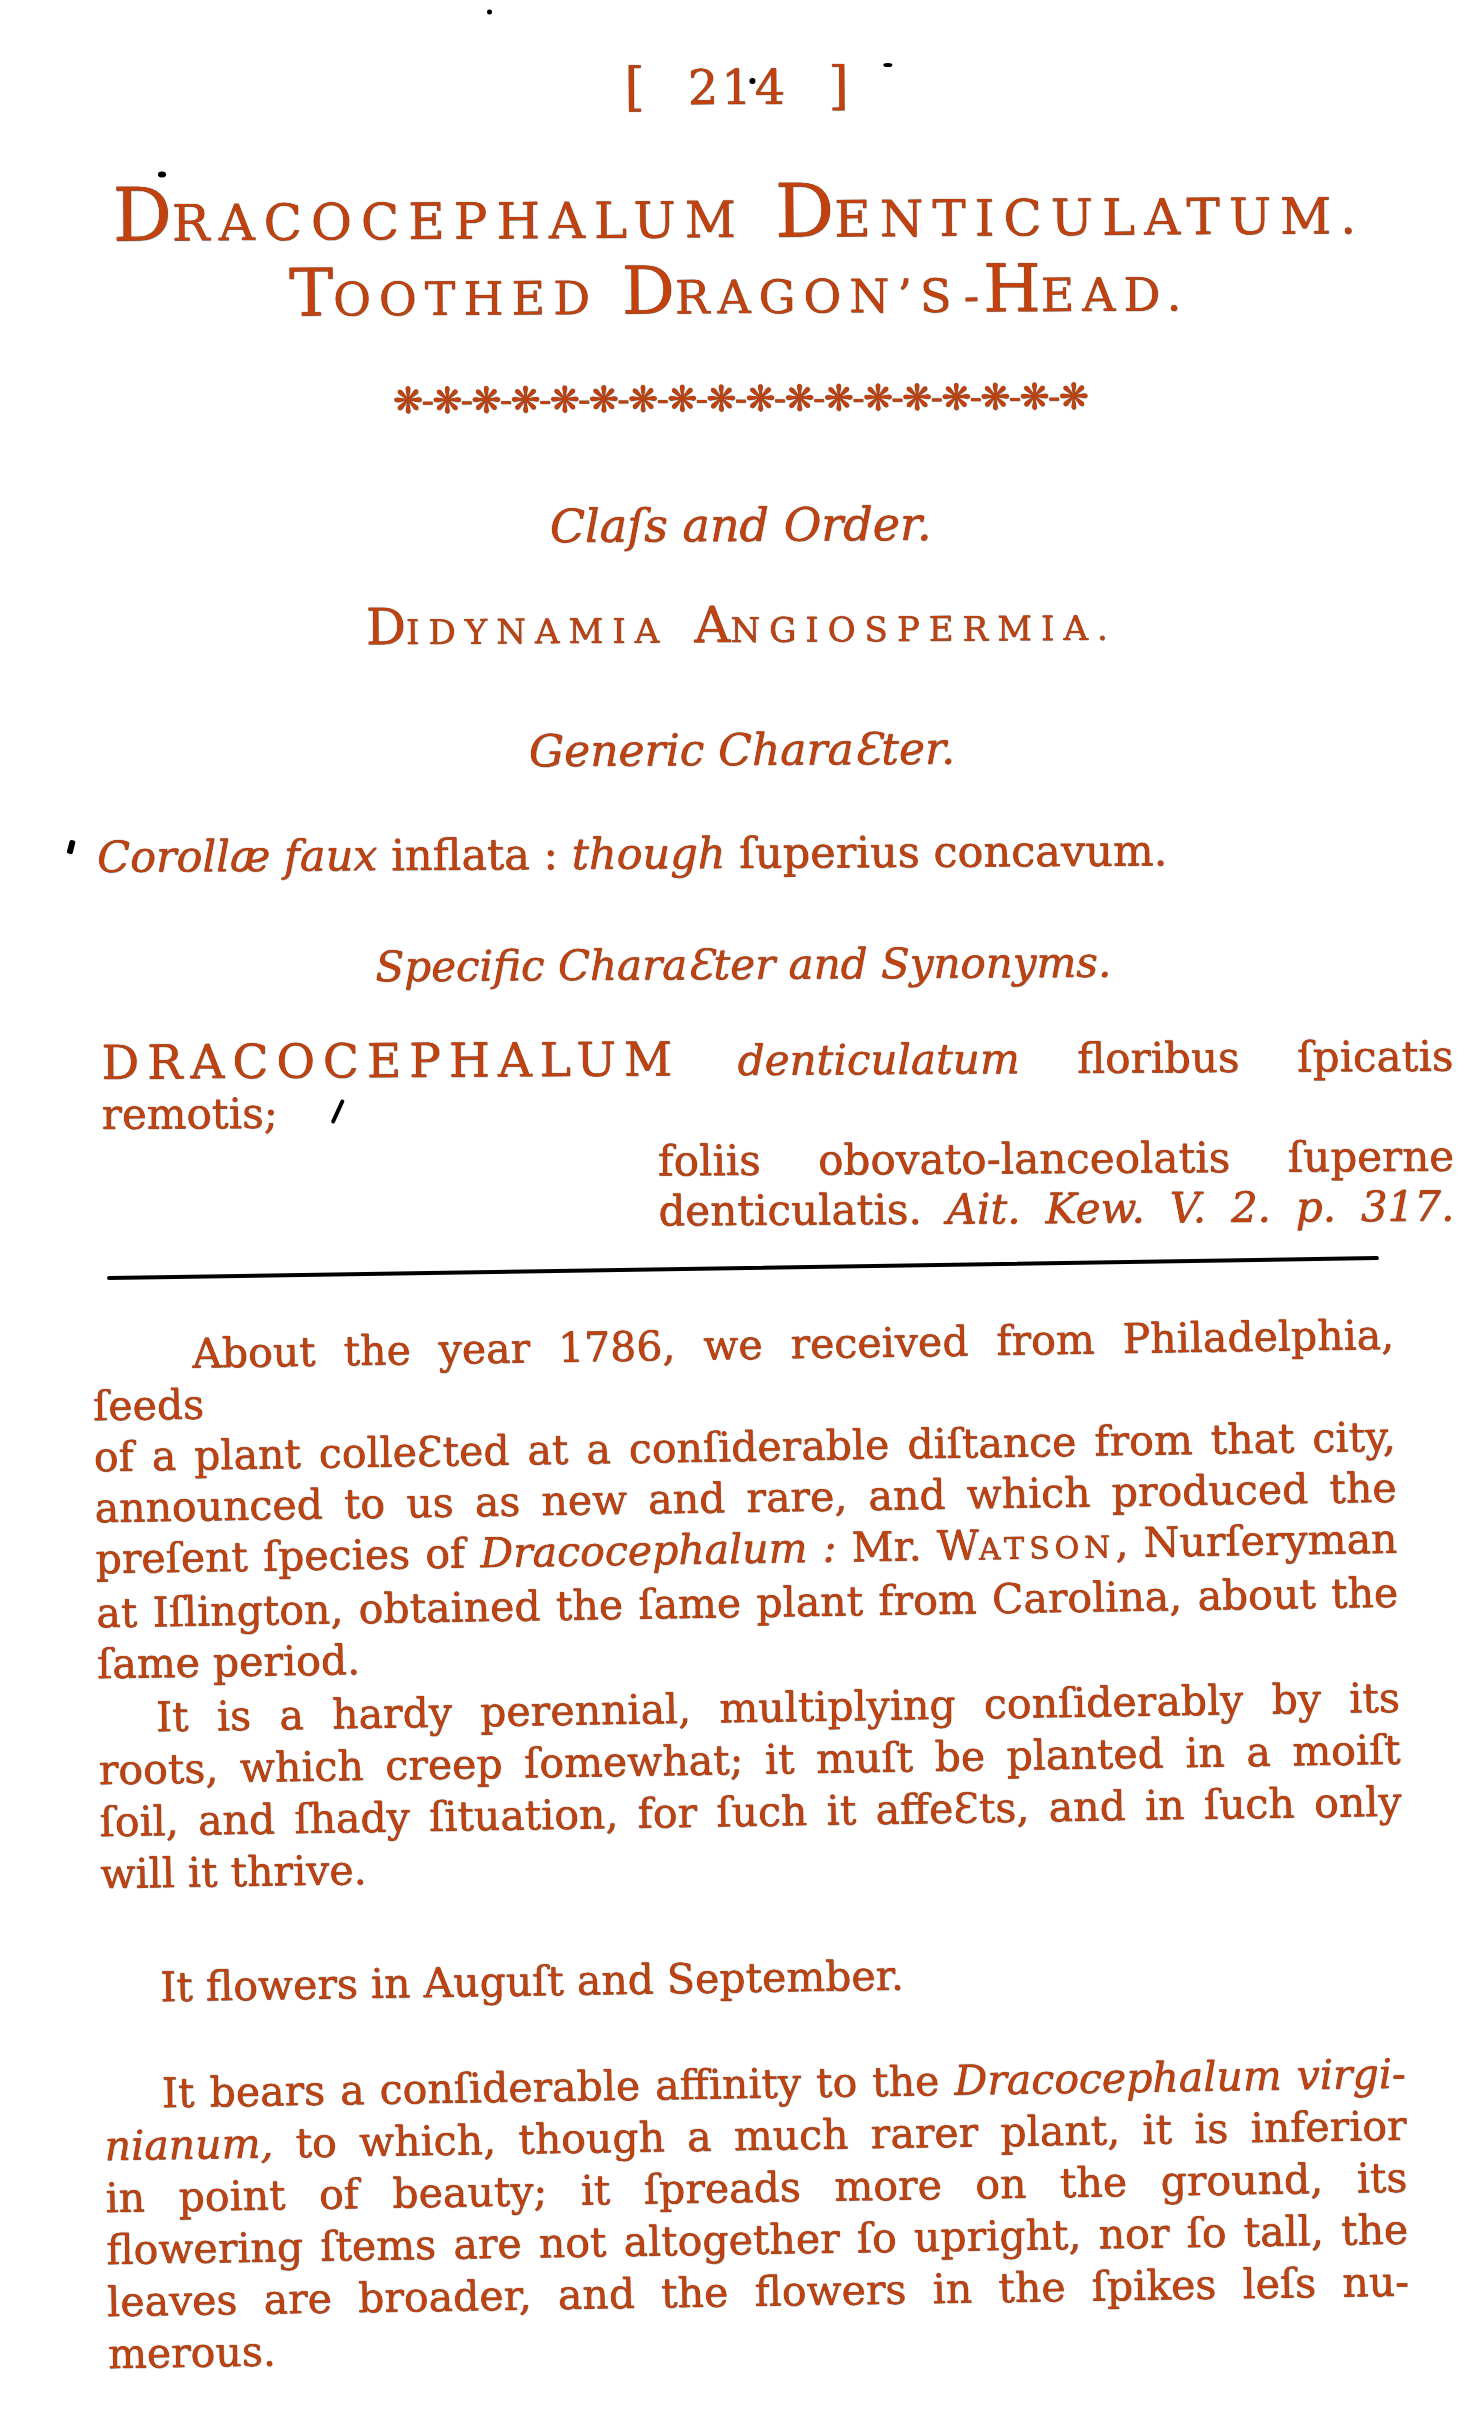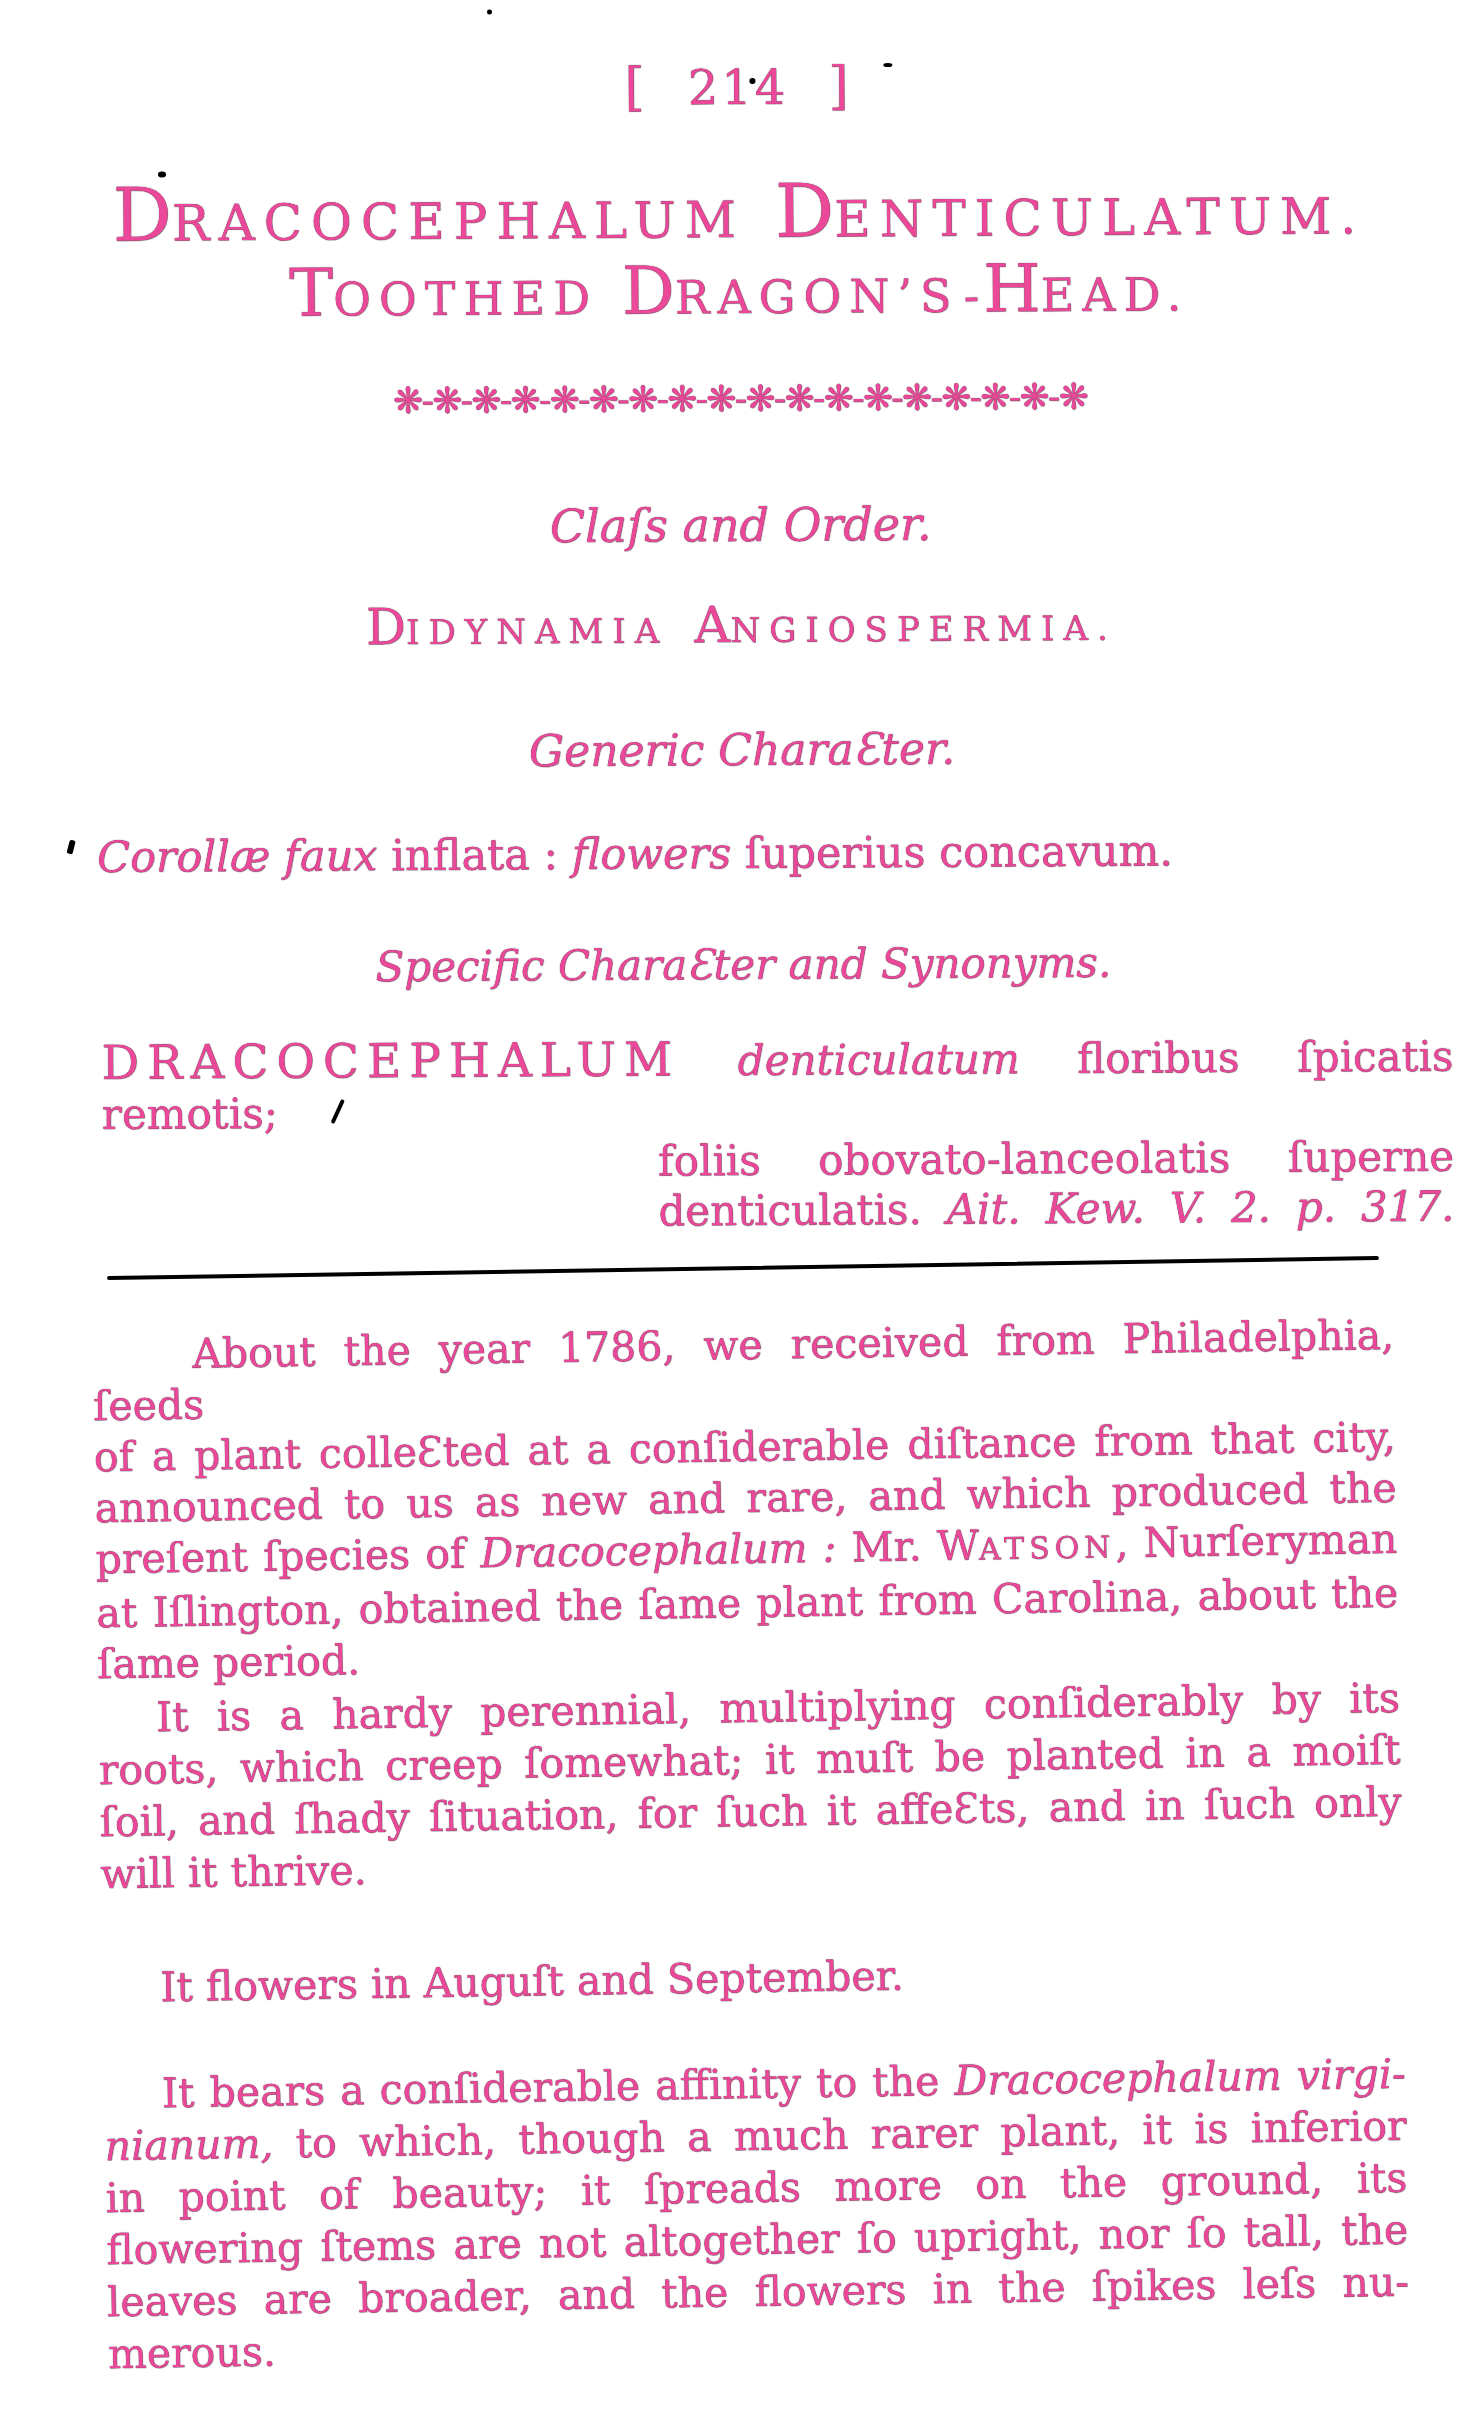--- a/index.html
+++ b/index.html
@@ -1,20 +1,20 @@
 <!DOCTYPE html>
 <html><head>
 <meta charset="utf-8">
 <style>
   html,body{margin:0;padding:0;background:#e8e8e8;}
   .page{
     position:relative;
     width:1481px;height:2423px;
     background:#ffffff;
-    color:#ec4899;
+    color:#c2410c;
     font-family:"DejaVu Serif","Liberation Serif","DejaVu Sans",serif;
     overflow:hidden;
     margin:0 auto;
   }
   .abs{position:absolute;}
   .center{left:0;width:1481px;text-align:center;}
   .it{font-style:italic;}
   .tilt-a{position:absolute;inset:0;transform:rotate(-0.35deg);transform-origin:740px 500px;}
   .tilt-b{position:absolute;inset:0;transform:rotate(-0.9deg);transform-origin:115px 1850px;}
   .ink{text-shadow:0 0 1px rgba(0,0,0,0.85), 0.6px 0.6px 0 rgba(0,0,0,0.25);}
@@ -80,21 +80,21 @@
     <div class="abs center title2"><span class="lead">T</span><span class="rest">OOTHED</span><span class="gap"></span><span class="lead">D</span><span class="rest">RAGON’S</span><span class="dash">-</span><span class="lead">H</span><span class="rest">EAD.</span></div>
 
     <div class="abs center ornament">❋-❋-❋-❋-❋-❋-❋-❋-❋-❋-❋-❋-❋-❋-❋-❋-❋-❋</div>
 
     <div class="abs center h-class it">Claſs and Order.</div>
 
     <div class="abs center didynamia"><span class="lead">D</span><span class="rest">IDYNAMIA</span><span class="gap"></span><span class="lead">A</span><span class="rest">NGIOSPERMIA.</span></div>
 
     <div class="abs center h-generic it">Generic CharaƐter.</div>
 
-    <div class="abs corollae"><span class="it">Corollæ faux</span><span> inflata : </span><span class="it">flowers</span><span> ſuperius concavum.</span></div>
+    <div class="abs corollae"><span class="it">Corollæ faux</span><span> inflata : </span><span class="it">though</span><span> ſuperius concavum.</span></div>
 
     <div class="abs center h-specific it">Specific CharaƐter and Synonyms.</div>
 
     <div class="abs species">
       <div class="jl"><span class="genus">DRACOCEPHALUM</span><span class="it"> denticulatum</span><span> floribus ſpicatis remotis;</span></div>
       <div class="jl hang">foliis obovato-lanceolatis ſuperne</div>
       <div class="jl hang"><span>denticulatis. </span><span class="it">Ait. Kew. V. 2. p. 317.</span></div>
     </div>
 
     <div class="speck" style="left:752px;top:78px;width:6px;height:6px;"></div>

